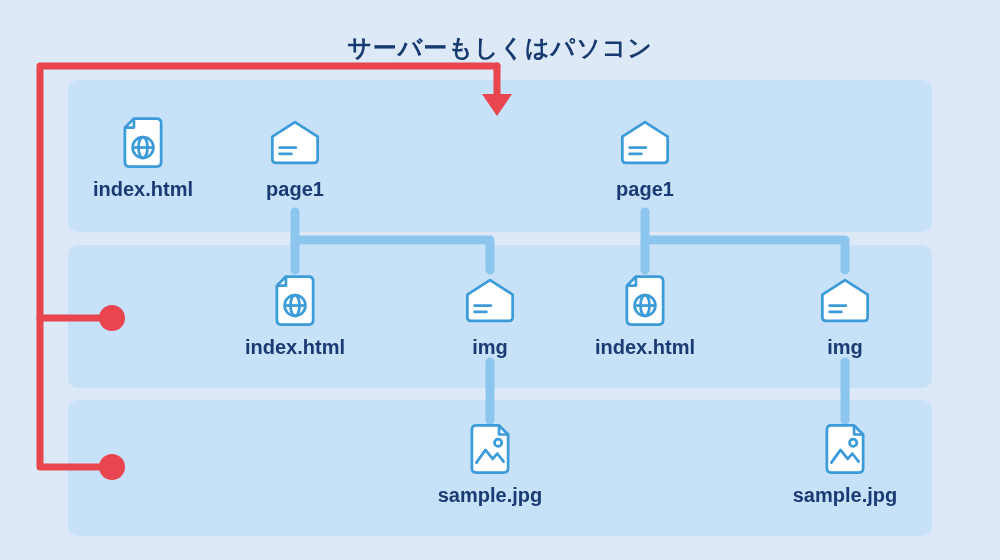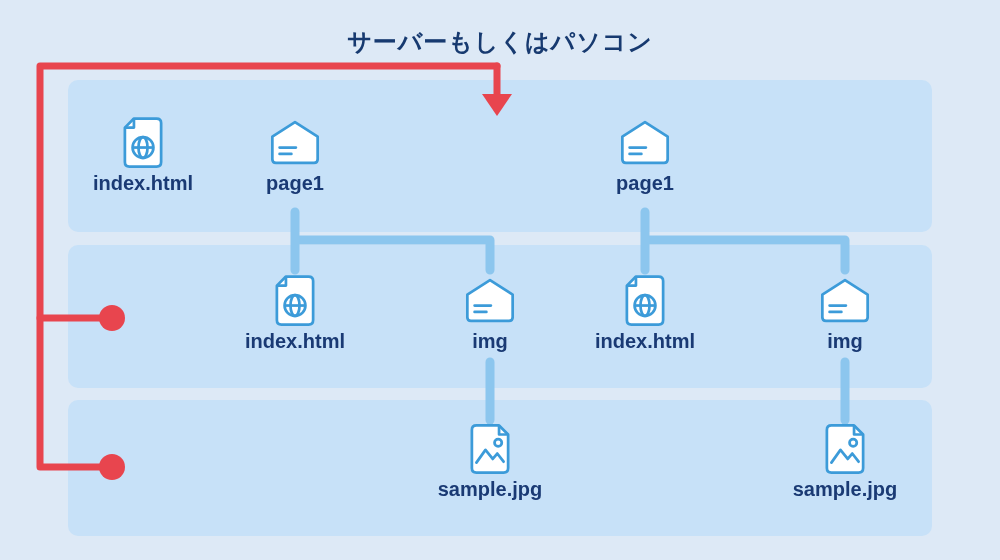--- a/index.html
+++ b/index.html
@@ -9,21 +9,21 @@
   }
   .stage{
     position:relative;
     width:1000px;
     height:560px;
     background:#dde9f6;
     overflow:hidden;
   }
   .diagram-title{
     position:absolute;
-    left:0; top:26px;
+    left:0; top:32px;
     width:100%;
     text-align:center;
     font-size:24px;
     font-weight:bold;
     letter-spacing:1px;
     color:#173a70;
   }
   .band{
     position:absolute;
     left:68px;
@@ -39,21 +39,21 @@
     left:0; top:0;
     width:1000px; height:560px;
     pointer-events:none;
   }
   .node{
     position:absolute;
     width:150px;
     display:flex;
     flex-direction:column;
     align-items:center;
-    gap:0;
+    gap:6px;
   }
   .node svg.icon{
     width:58px;
     height:58px;
     display:block;
   }
   .node .label{
     font-size:20px;
     font-weight:bold;
     color:#1a3a74;

